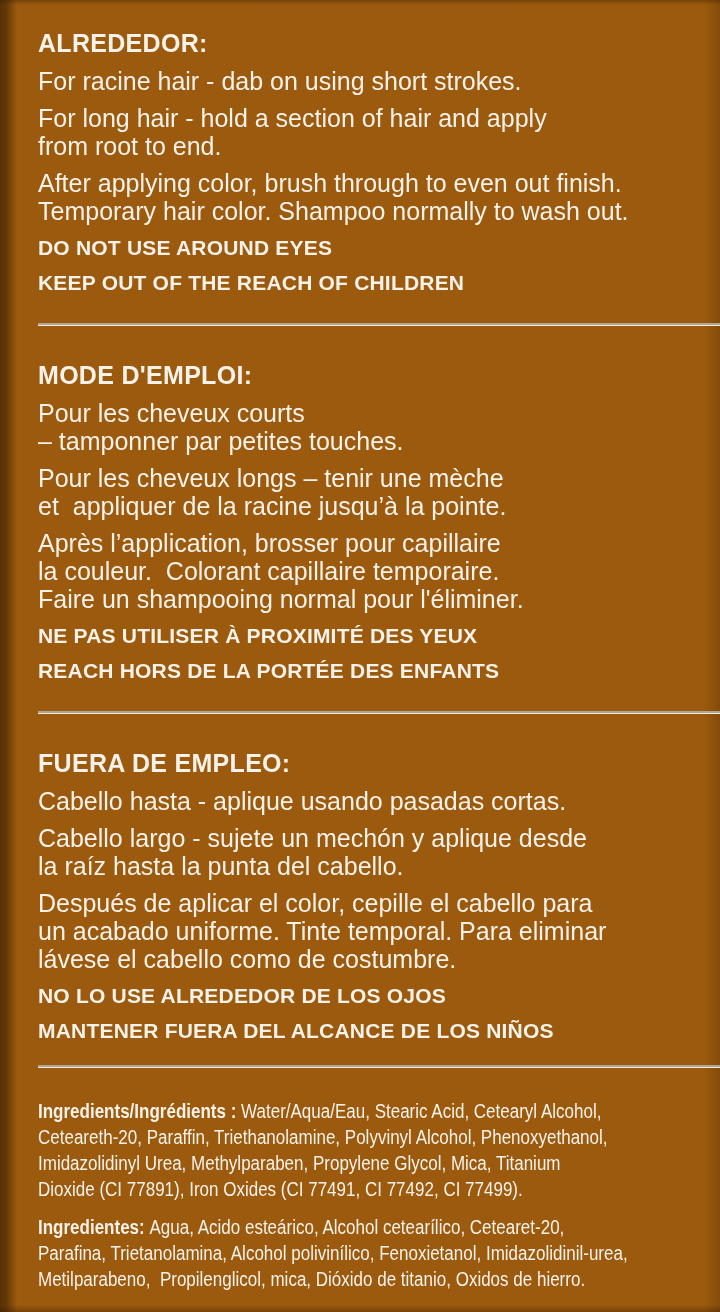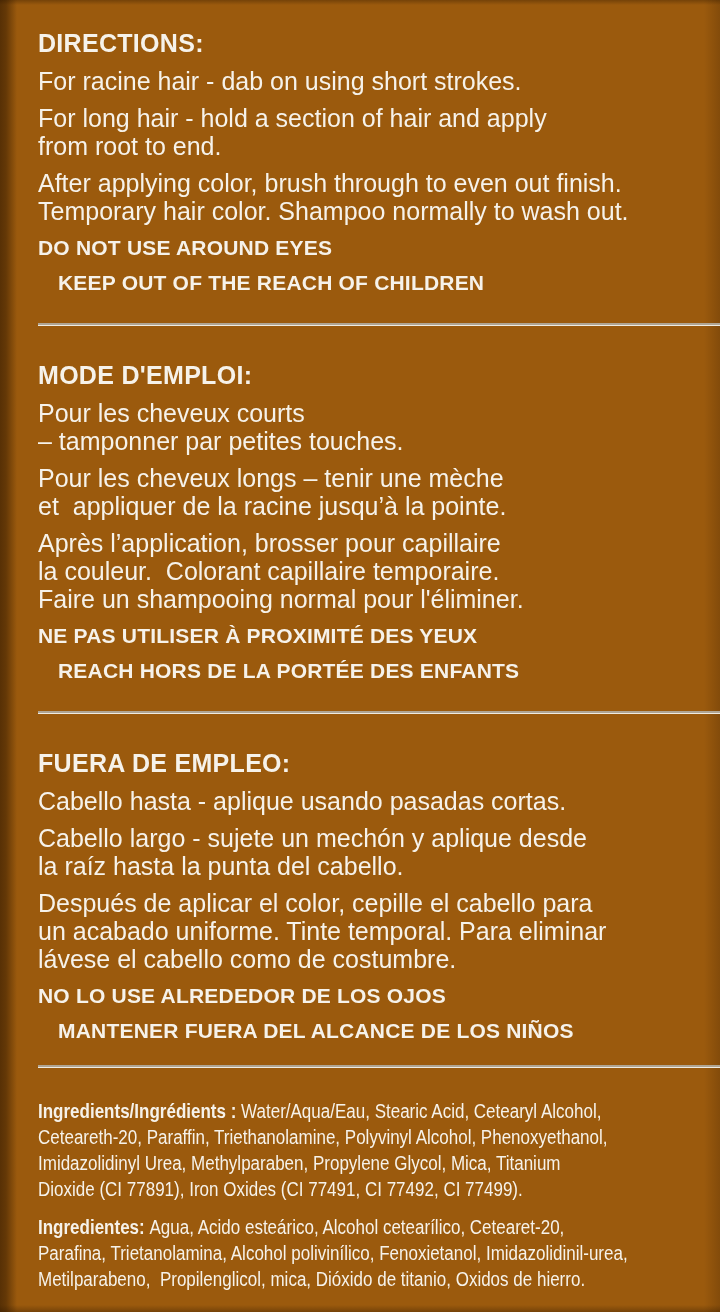--- a/index.html
+++ b/index.html
@@ -40,21 +40,20 @@
   p.warn{
     font-size:21px;
     line-height:28px;
     font-weight:bold;
     letter-spacing:0.2px;
     margin:0;
     white-space:pre;
   }
   p.warn + p.warn{
     margin-top:7px;
-    margin-left:20px;
   }
   .divider{
     height:3px;
     background:var(--divider);
     border-top:2px solid rgba(61,34,2,0.35);
     margin:26px -26px 34px 0; 
   }
   .divider.tight{
     margin-top:20px;
     margin-bottom:0;
@@ -75,21 +74,21 @@
   p.ing strong{
     font-weight:bold;
   }
 </style>
 </head>
 <body>
 
 <div class="label">
 
   <section>
-    <h2 class="sec-heading">DIRECTIONS:</h2>
+    <h2 class="sec-heading">ALREDEDOR:</h2>
     <p class="step">For racine hair - dab on using short strokes.</p>
     <p class="step">For long hair - hold a section of hair and apply
 from root to end.</p>
     <p class="step">After applying color, brush through to even out finish.
 Temporary hair color. Shampoo normally to wash out.</p>
     <p class="warn">DO NOT USE AROUND EYES</p>
     <p class="warn">KEEP OUT OF THE REACH OF CHILDREN</p>
   </section>
 
   <div class="divider"></div>

